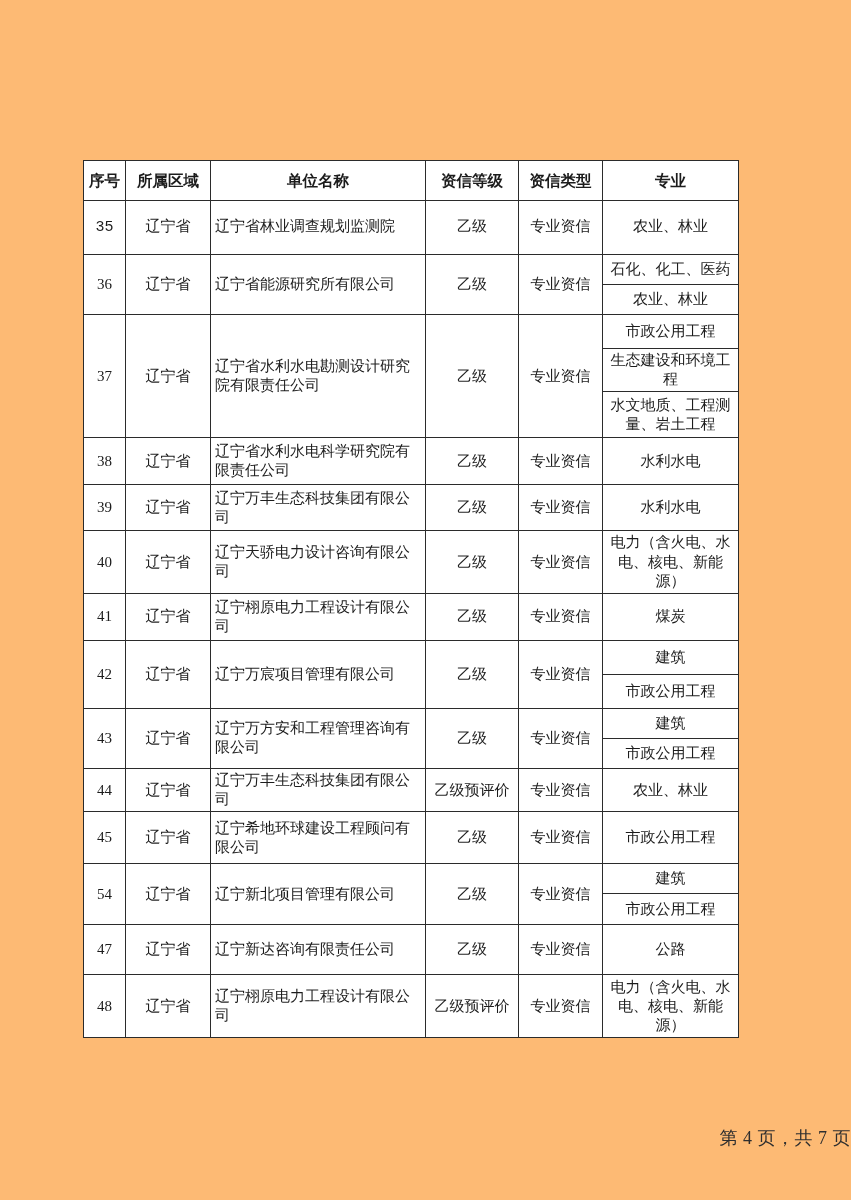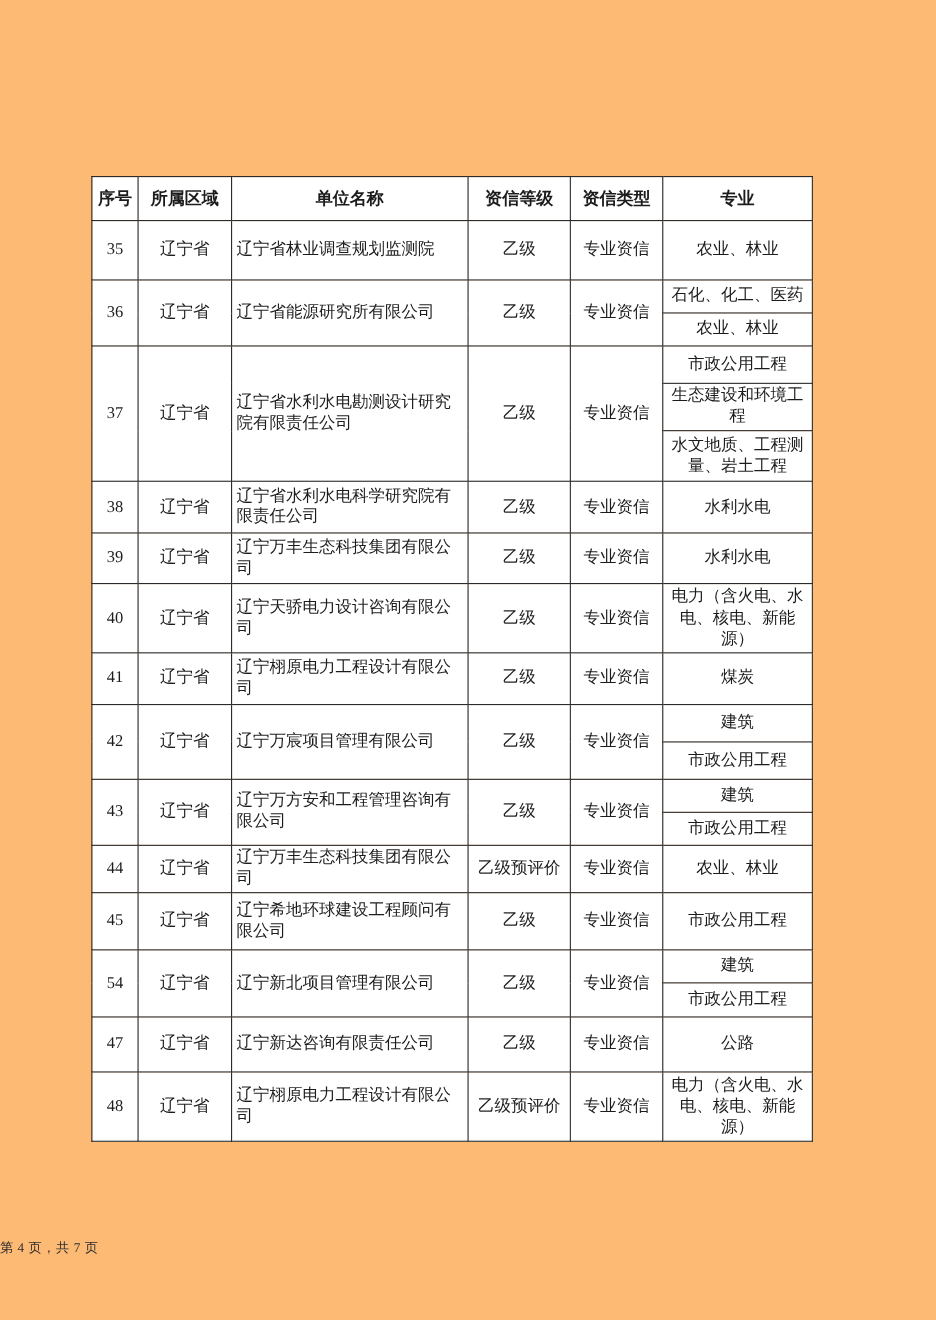--- a/index.html
+++ b/index.html
@@ -45,22 +45,22 @@
   }
   table.credit-table td.name-cell {
     text-align: left;
     padding: 2px 4px;
   }
   .footer {
     position: absolute;
     top: 1126px;
     left: 0;
     width: 100%;
-    text-align: left;
-    font-size: 12px;
+    text-align: right;
+    font-size: 18px;
     color: #2e2e2e;
     letter-spacing: 0.5px;
   }
 </style>
 </head>
 <body>
 
 <div class="page">
   <table class="credit-table">
     <colgroup>
@@ -75,21 +75,21 @@
       <tr id="header-row">
           <th>序号</th>
           <th>所属区域</th>
           <th>单位名称</th>
           <th>资信等级</th>
           <th>资信类型</th>
           <th>专业</th>
         </tr>
     </thead>
     <tbody id="table-body">
-        <tr style="height: 54px;">
+        <tr style="height: 54px; font-family: Liberation Mono, monospace;">
           <td>35</td>
           <td>辽宁省</td>
           <td class="name-cell">辽宁省林业调查规划监测院</td>
           <td>乙级</td>
           <td>专业资信</td>
           <td>农业、林业</td>
         </tr>
         <tr style="height: 30px;">
           <td rowspan="2">36</td>
           <td rowspan="2">辽宁省</td>

